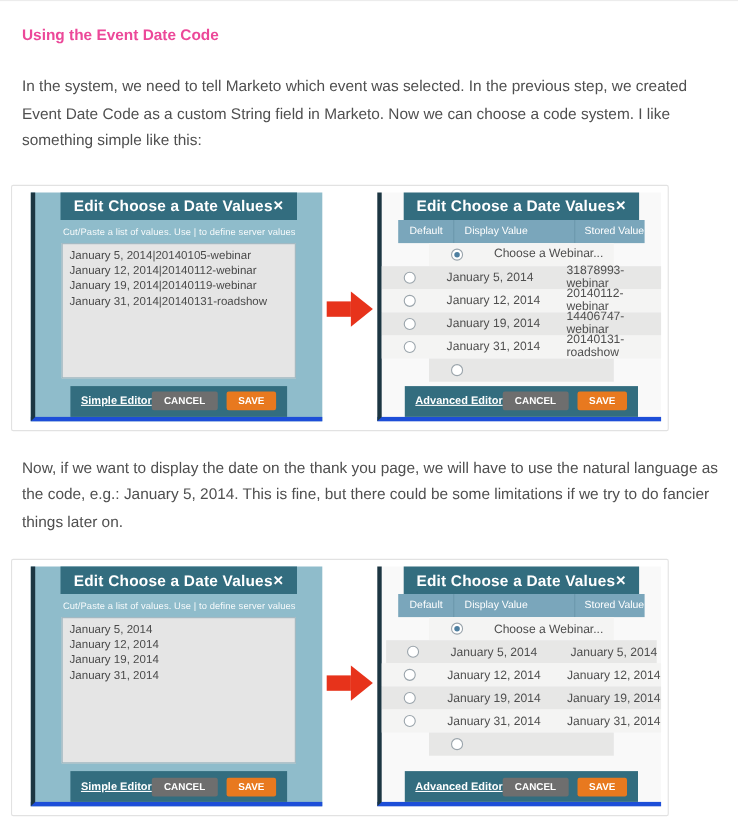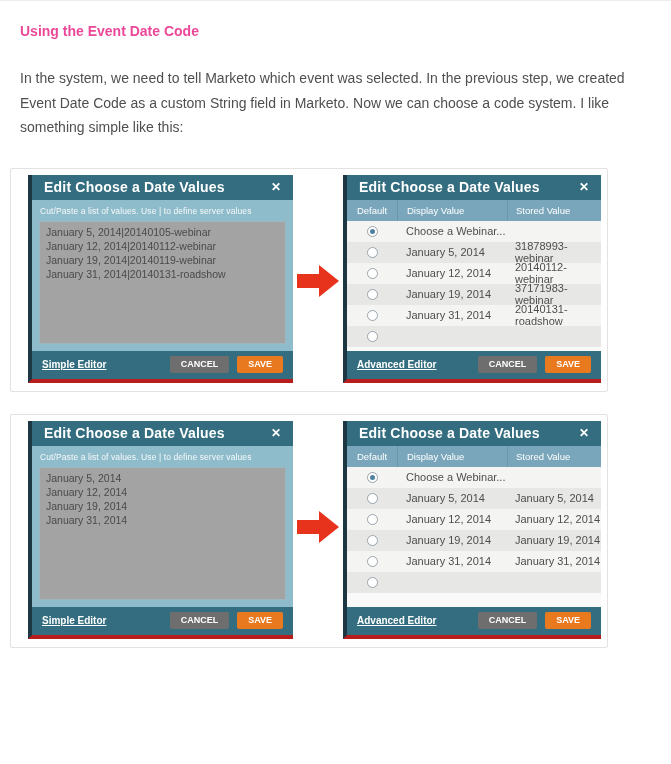--- a/index.html
+++ b/index.html
@@ -21,21 +21,21 @@
     margin:28px 0 0 10px; padding:6px 0 8px 17px;
     border:1px solid #e2e2e2; border-radius:2px;
     background:#fff; display:flex; align-items:flex-start;
   }
   .figure.second { margin-top:22px; }
 
   
   .dialog {
     box-sizing:border-box; display:flex; flex-direction:column;
     background:#8fbccb;
-    border-left:4px solid #1c3642; border-bottom:4px solid #b91c1c;
+    border-left:4px solid #1c3642; border-bottom:4px solid #1d4ed8;align-items:center;
   }
   .dialog-simple   { width:265px; height:208px; }
   .dialog-advanced { width:258px; height:208px; background:#f9f9f9; }
   .figure.second .dialog-simple,
   .figure.second .dialog-advanced { height:218px; }
 
   .dlg-header {
     background:#336d7f; color:#fff; height:25px; flex:0 0 25px;
     display:flex; align-items:center; padding:0 12px;
   }
@@ -61,21 +61,21 @@
   .btn-save   { background:#e8791f; }
 
   
   .simple-body { padding:4px 7px 7px; display:flex; flex-direction:column; flex:1; }
   .hint {
     font-size:8.5px; color:rgba(255,255,255,.92); margin:2px 0 5px 1px;
     letter-spacing:.1px;
   }
   .values-textarea {
     flex:1; width:100%; box-sizing:border-box; resize:none;
-    border:1px solid #9db6bf; background:#a3a3a3;
+    border:1px solid #9db6bf; background:#e5e5e5;
     font-family:"Liberation Sans", sans-serif;
     font-size:10.5px; line-height:14px; color:#4a4a4a;
     padding:3px 6px; outline:none;
   }
 
   
   .thead {
     background:#7aa6bb; height:21px; flex:0 0 21px;
     display:flex; align-items:center; color:#fff; font-size:9.5px;
   }
@@ -171,41 +171,42 @@
         <div class="c-stor">31878993-webinar</div>
       </div>
       <div class="trow">
         <div class="c-def"><span class="radio"></span></div>
         <div class="c-disp">January 12, 2014</div>
         <div class="c-stor">20140112-webinar</div>
       </div>
       <div class="trow">
         <div class="c-def"><span class="radio"></span></div>
         <div class="c-disp">January 19, 2014</div>
-        <div class="c-stor">37171983-webinar</div>
+        <div class="c-stor">14406747-webinar</div>
       </div>
       <div class="trow">
         <div class="c-def"><span class="radio"></span></div>
         <div class="c-disp">January 31, 2014</div>
         <div class="c-stor">20140131-roadshow</div>
       </div>
       <div class="trow">
         <div class="c-def"><span class="radio"></span></div>
         <div class="c-disp"></div>
         <div class="c-stor"></div>
       </div>
       <div class="tfiller"></div>
       <div class="dlg-footer">
         <a class="editor-link">Advanced Editor</a>
         <button class="btn btn-cancel">CANCEL</button>
         <button class="btn btn-save">SAVE</button>
       </div>
     </div>
   </div>
 
+  <p class="para" style="margin-top:21px;">Now, if we want to display the date on the thank you page, we will have to use the natural language as the code, e.g.: January 5, 2014. This is fine, but there could be some limitations if we try to do fancier things later on.</p>
 
   <div class="figure second">
 
     <div class="dialog dialog-simple">
       <div class="dlg-header">
         <span class="dlg-title">Edit Choose a Date Values</span>
         <span class="dlg-close">✕</span>
       </div>
       <div class="simple-body">
         <div class="hint">Cut/Paste a list of values. Use | to define server values</div>

